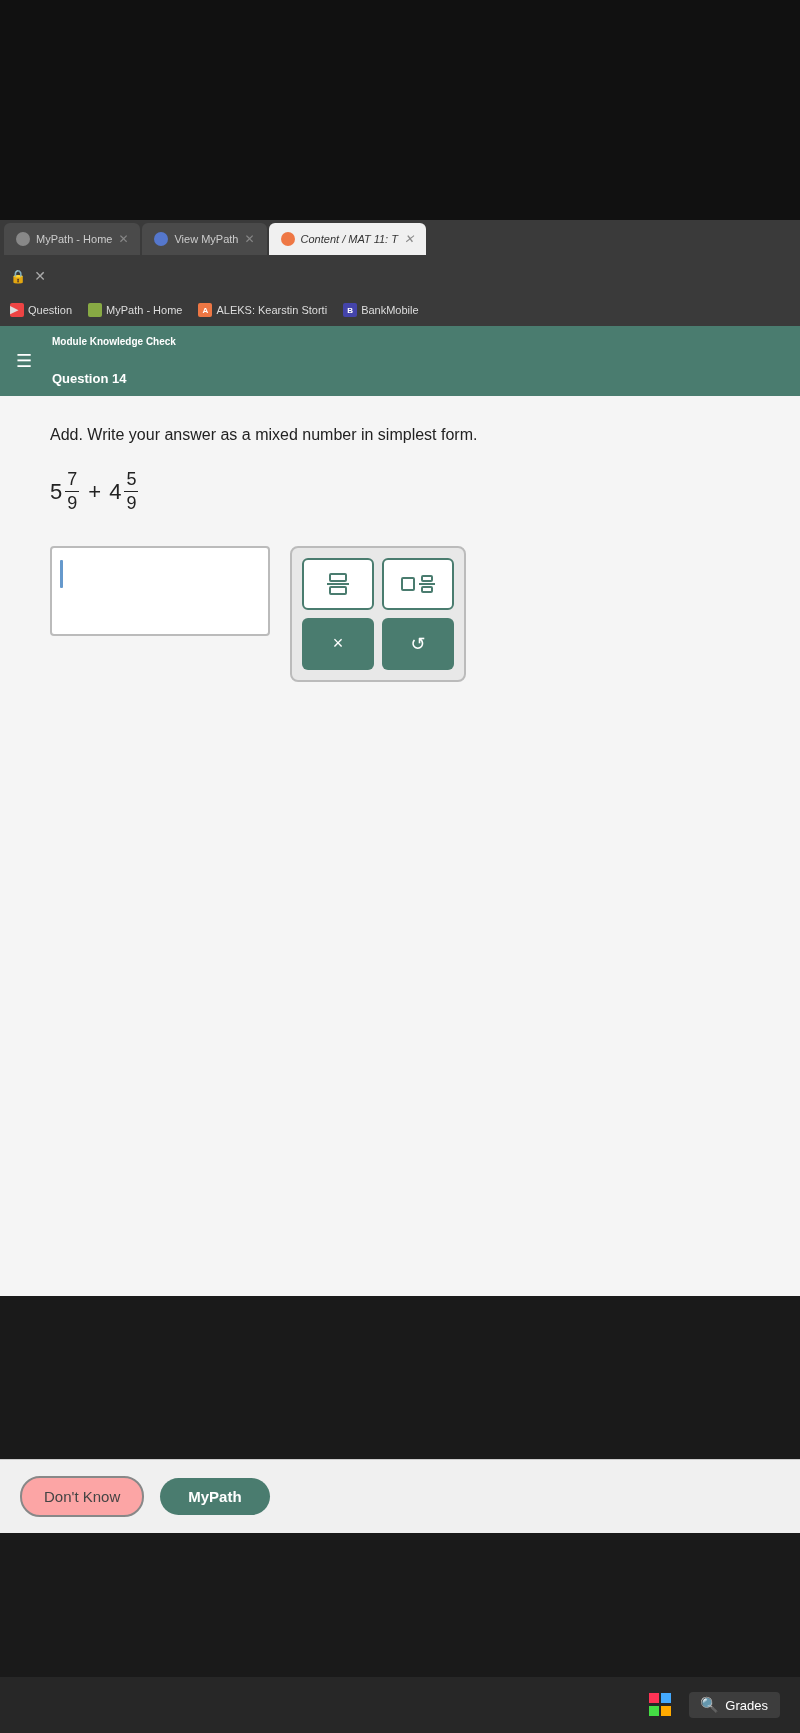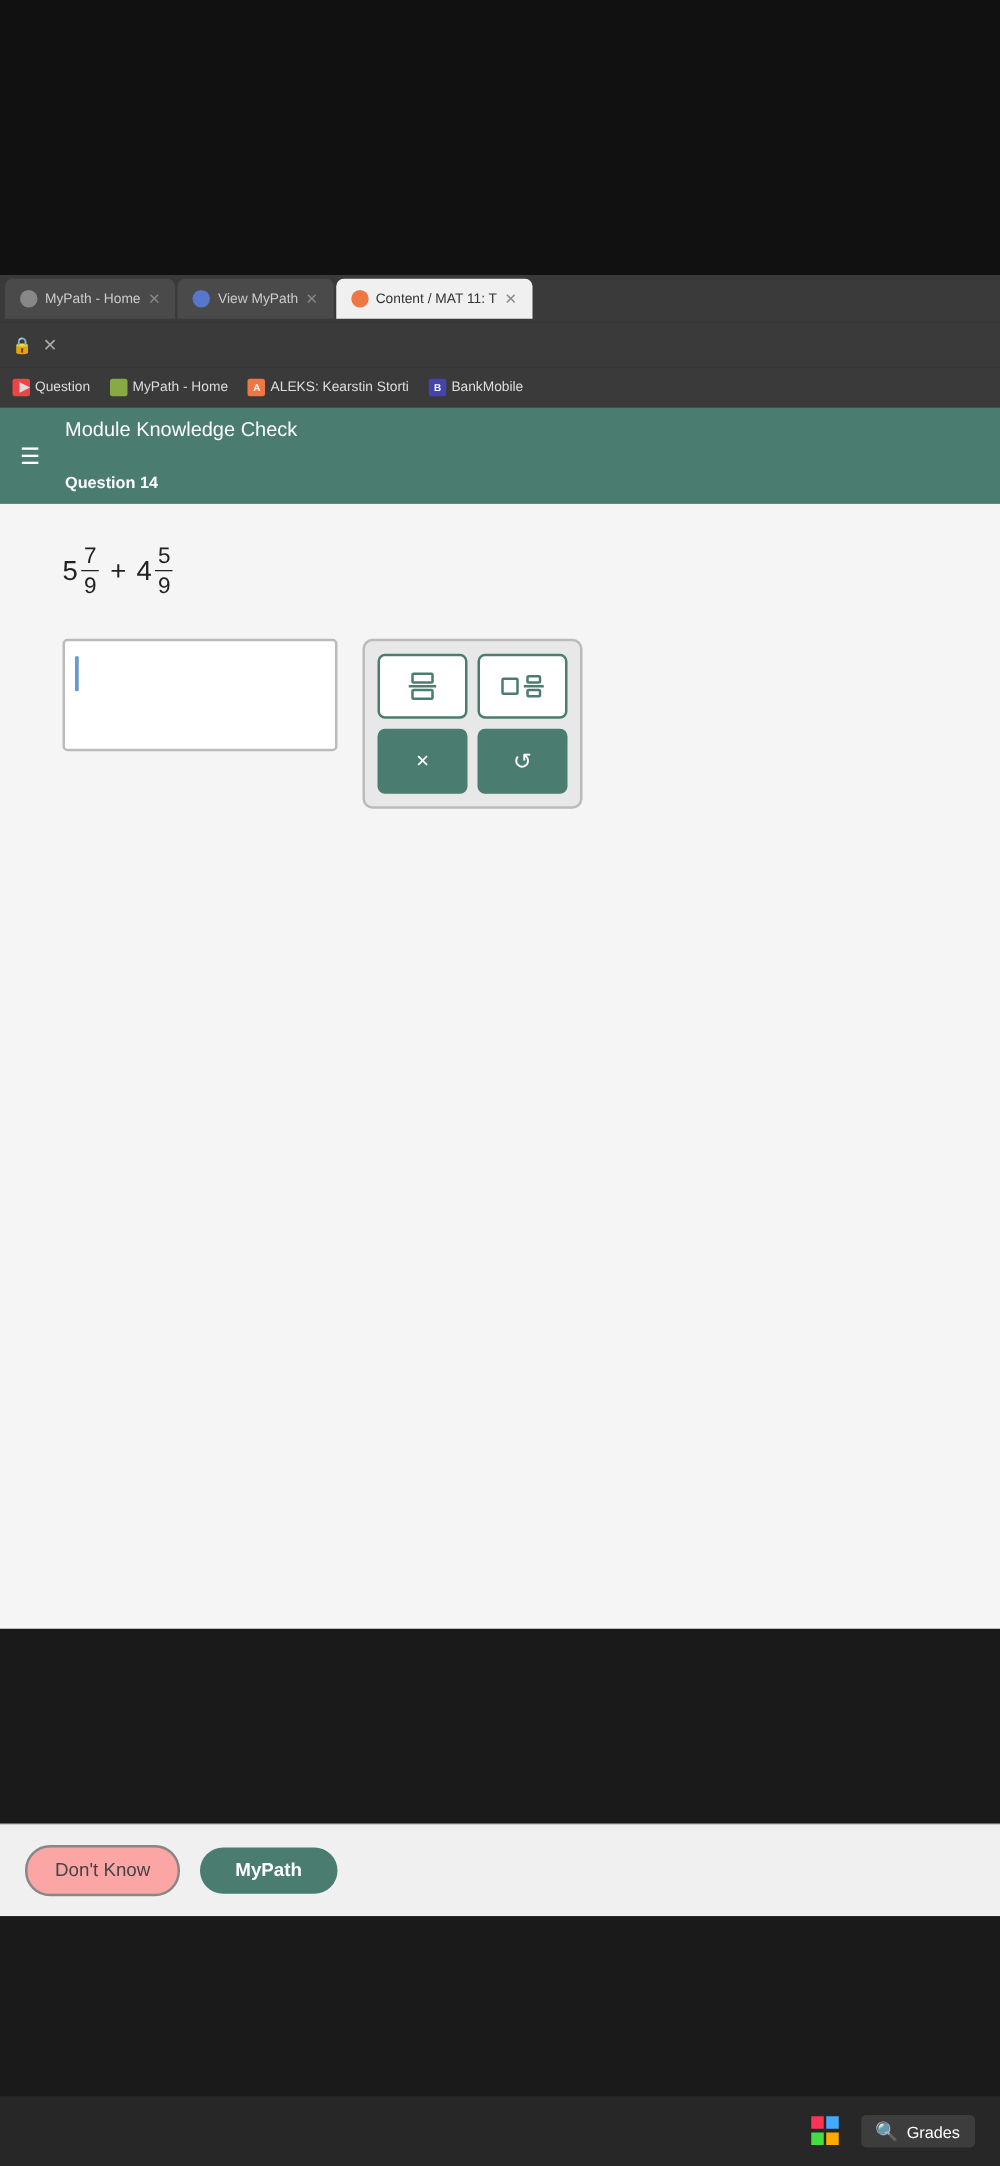--- a/index.html
+++ b/index.html
@@ -16,21 +16,20 @@
     .top-dark {
       width: 100%;
       height: 220px;
       background: #111;
     }
 
     
     .browser-chrome {
       background: #2d2d2d;
       width: 100%;
-      text-align: right;
     }
 
     
     .tab-bar {
       display: flex;
       align-items: center;
       background: #3a3a3a;
       height: 38px;
       padding: 0 4px;
       gap: 2px;
@@ -45,20 +44,21 @@
       font-size: 11px;
       color: #ccc;
       background: #4a4a4a;
       height: 32px;
       min-width: 120px;
     }
 
     .tab.active {
       background: #f0f0f0;
       color: #333;
+      font-style: italic;
     }
 
     .tab-icon {
       width: 14px;
       height: 14px;
       border-radius: 50%;
       background: #888;
       flex-shrink: 0;
     }
 
@@ -137,22 +137,22 @@
       color: white;
       font-size: 18px;
       width: 24px;
     }
 
     .aleks-header-text {
       color: white;
     }
 
     .aleks-header-text .module-label {
-      font-size: 16px;
-      font-weight: normal;
+      font-size: 10px;
+      font-weight: bold;
     }
 
     .aleks-header-text .question-label {
       font-size: 13px;
       font-weight: bold;
       margin-top: 24px;
     }
 
     
     .main-content {
@@ -484,20 +484,21 @@
 <div class="aleks-header">
   <span class="hamburger-icon">☰</span>
   <div class="aleks-header-text">
     <div class="module-label">Module Knowledge Check</div>
     <div class="question-label">Question 14</div>
   </div>
 </div>
 
 <div class="main-content">
 
+  <p class="question-text">Add. Write your answer as a mixed number in simplest form.</p>
 
   <div class="math-expression">
     <span class="mixed-number">
       <span>5</span>
       <span class="fraction">
         <span class="numerator">7</span>
         <span class="denominator">9</span>
       </span>
     </span>
     <span style="margin:0 4px;">+</span>

